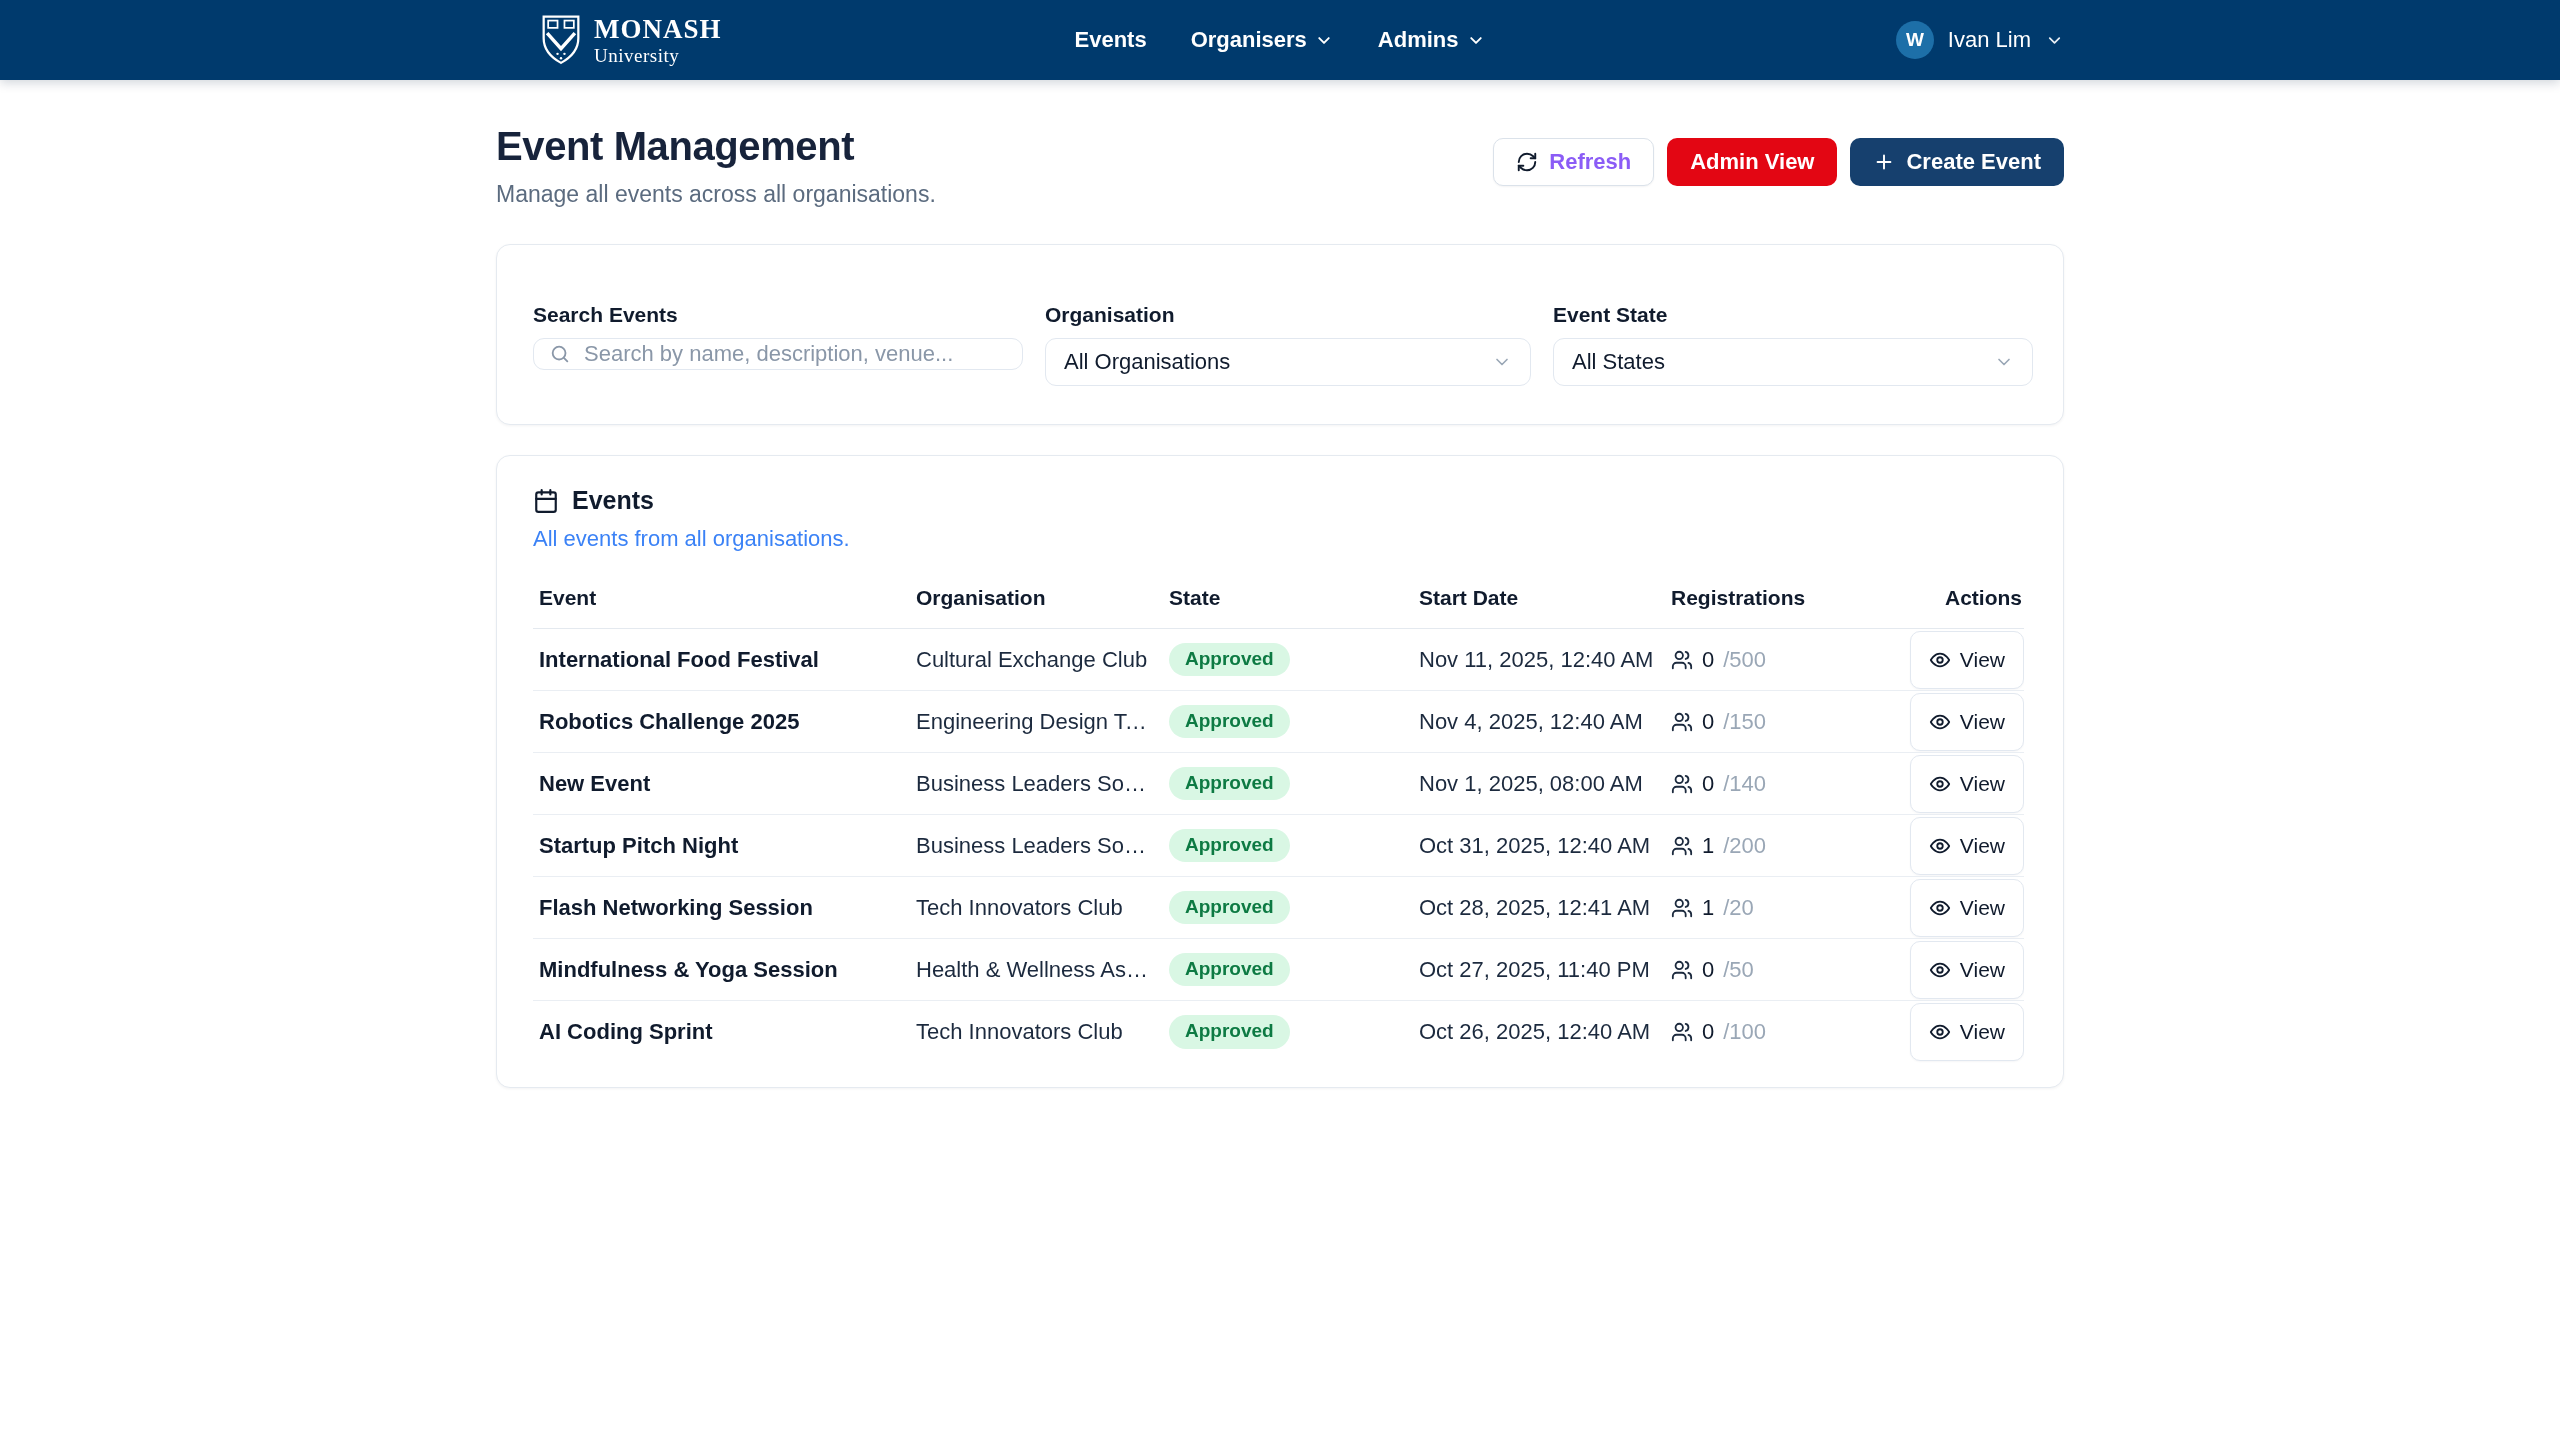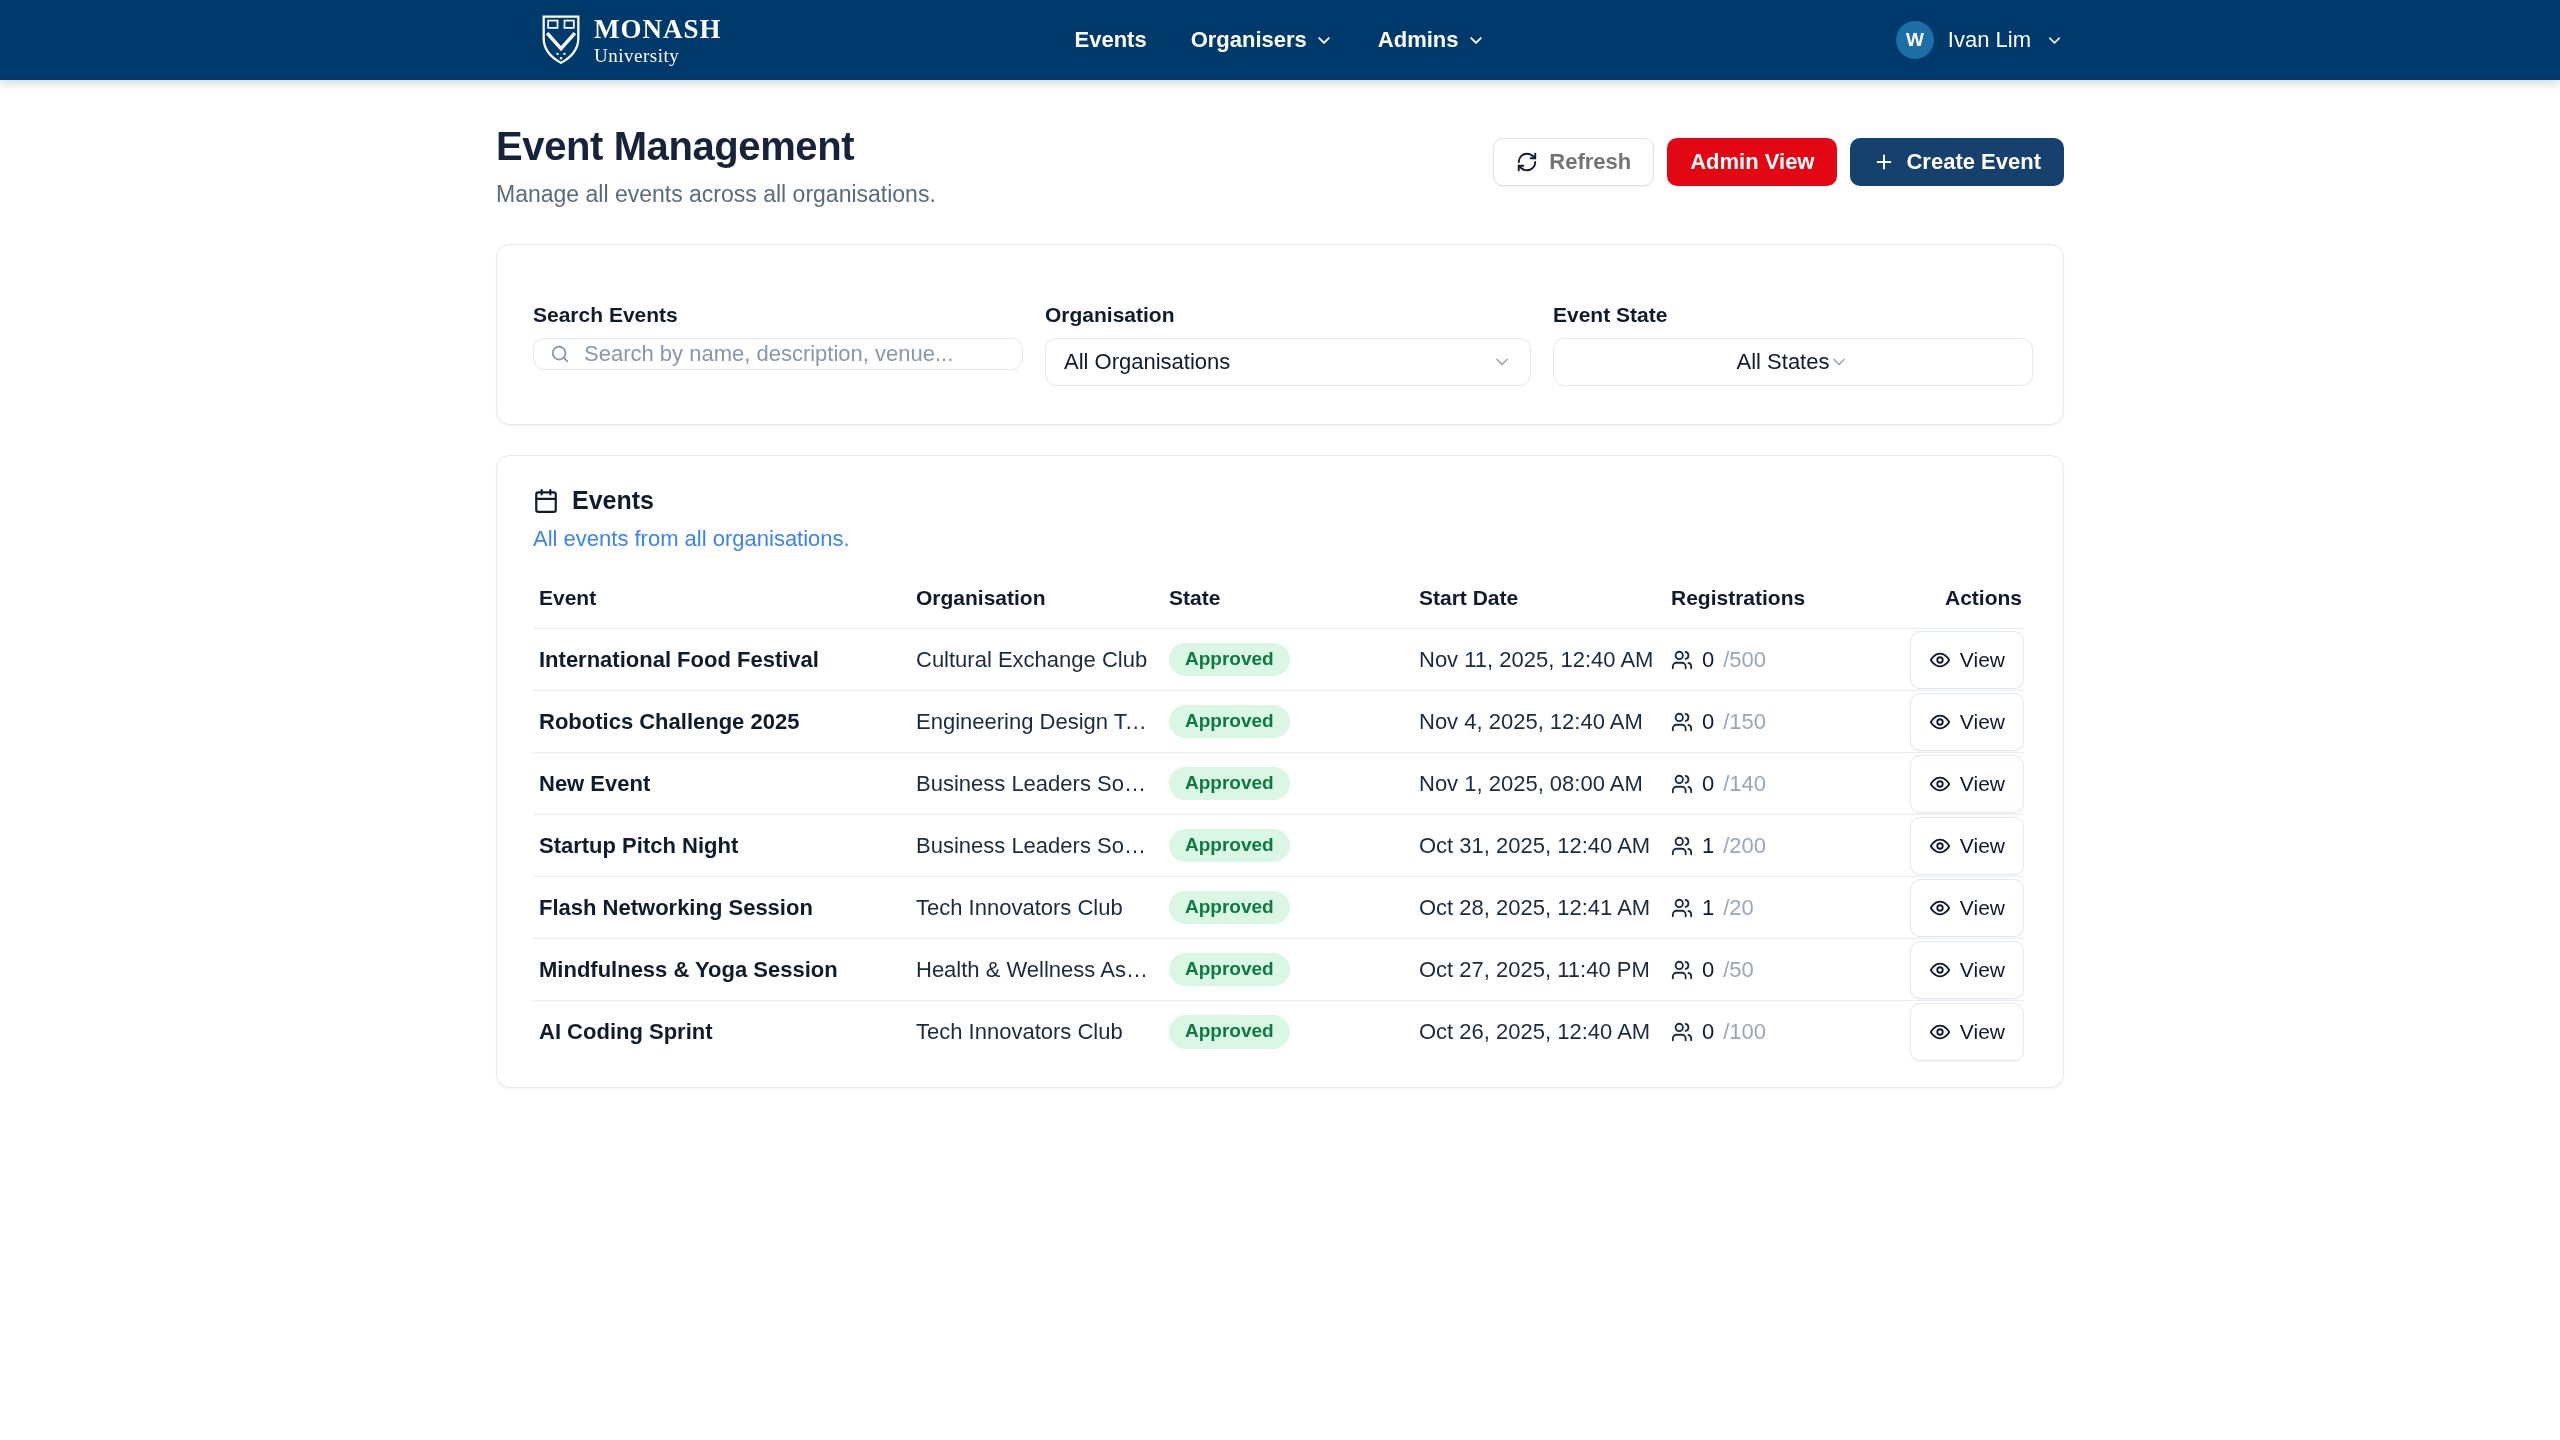--- a/index.html
+++ b/index.html
@@ -18,39 +18,39 @@
   .avatar { width: 38px; height: 38px; border-radius: 50%; background: #1d6fa8; display: flex; align-items: center; justify-content: center; font-size: 19px; font-weight: 600; }
   .nav-user .uname { font-size: 22px; font-weight: 500; }
 
   
   .container { width: 1568px; margin: 0 auto; }
   .page-header { display: flex; justify-content: space-between; align-items: flex-start; margin-top: 44px; }
   .page-title { font-size: 40px; font-weight: 700; color: #17233b; letter-spacing: -.4px; }
   .page-subtitle { margin-top: 12px; font-size: 23px; color: #5b6b7f; }
   .header-actions { display: flex; gap: 13px; margin-top: 14px; }
   .btn { height: 48px; border-radius: 10px; display: inline-flex; align-items: center; gap: 11px; font-size: 22px; font-weight: 600; padding: 0 22px; border: 1px solid transparent; cursor: pointer; font-family: inherit; }
-  .btn-outline { background: #fff; border-color: #dbe2ea; color: #737373; box-shadow: 0 1px 2px rgba(16,24,40,.05); }
+  .btn-outline { background: #fff; border-color: #dbe2ea; color: #8b5cf6; box-shadow: 0 1px 2px rgba(16,24,40,.05); }
   .btn-red { background: #e30613; color: #fff; }
   .btn-navy { background: #16406e; color: #fff; }
 
   
   .card { background: #fff; border: 1px solid #e5eaf0; border-radius: 14px; box-shadow: 0 1px 3px rgba(16,24,40,.05); }
   .card-title { display: flex; align-items: center; gap: 13px; font-size: 25px; font-weight: 600; color: #101b2d; }
   .card-subtitle { font-size: 22px; color: #3b82f6; margin-top: 11px; }
 
   .filter-card { margin-top: 36px; padding: 30px 40px 38px 36px; }
   .filter-fields { display: flex; gap: 22px; margin-top: 28px; }
   .field-label { display: block; font-size: 21px; font-weight: 600; color: #101b2d; margin-bottom: 11px; }
   .input-wrap { position: relative; }
   .search-input { width: 490px; height: 32px; border: 1px solid #e2e8f0; border-radius: 11px; padding: 0 16px 0 50px; font-size: 22px; color: #101b2d; font-family: inherit; outline: none; }
   .search-input::placeholder { color: #8a97a8; }
   .search-icon { position: absolute; left: 16px; top: 50%; transform: translateY(-50%); display: flex; }
   .select { height: 48px; border: 1px solid #e2e8f0; border-radius: 11px; display: flex; align-items: center; justify-content: space-between; padding: 0 18px; font-size: 22px; color: #101b2d; cursor: pointer; background: #fff; }
   .select.w-org { width: 486px; }
-  .select.w-state { width: 480px; justify-content: center; }
+  .select.w-state { width: 480px; }
 
   .events-card { margin-top: 30px; padding: 30px 40px 24px 36px; margin-bottom: 60px; }
 
   
   table { width: 100%; border-collapse: collapse; margin-top: 28px; table-layout: fixed; }
   th { text-align: left; font-size: 21px; font-weight: 600; color: #101b2d; padding: 6px 8px 18px 6px; border-bottom: 1px solid #e4e9ef; }
   th:last-child { text-align: right; padding-right: 2px; }
   td { font-size: 22px; color: #1c2a3e; padding: 0 8px 0 6px; height: 62px; border-bottom: 1px solid #eaeef3; overflow: hidden; white-space: nowrap; text-overflow: ellipsis; }
   tr:last-child td { border-bottom: none; }
   td:last-child { text-align: right; padding-right: 0; }

